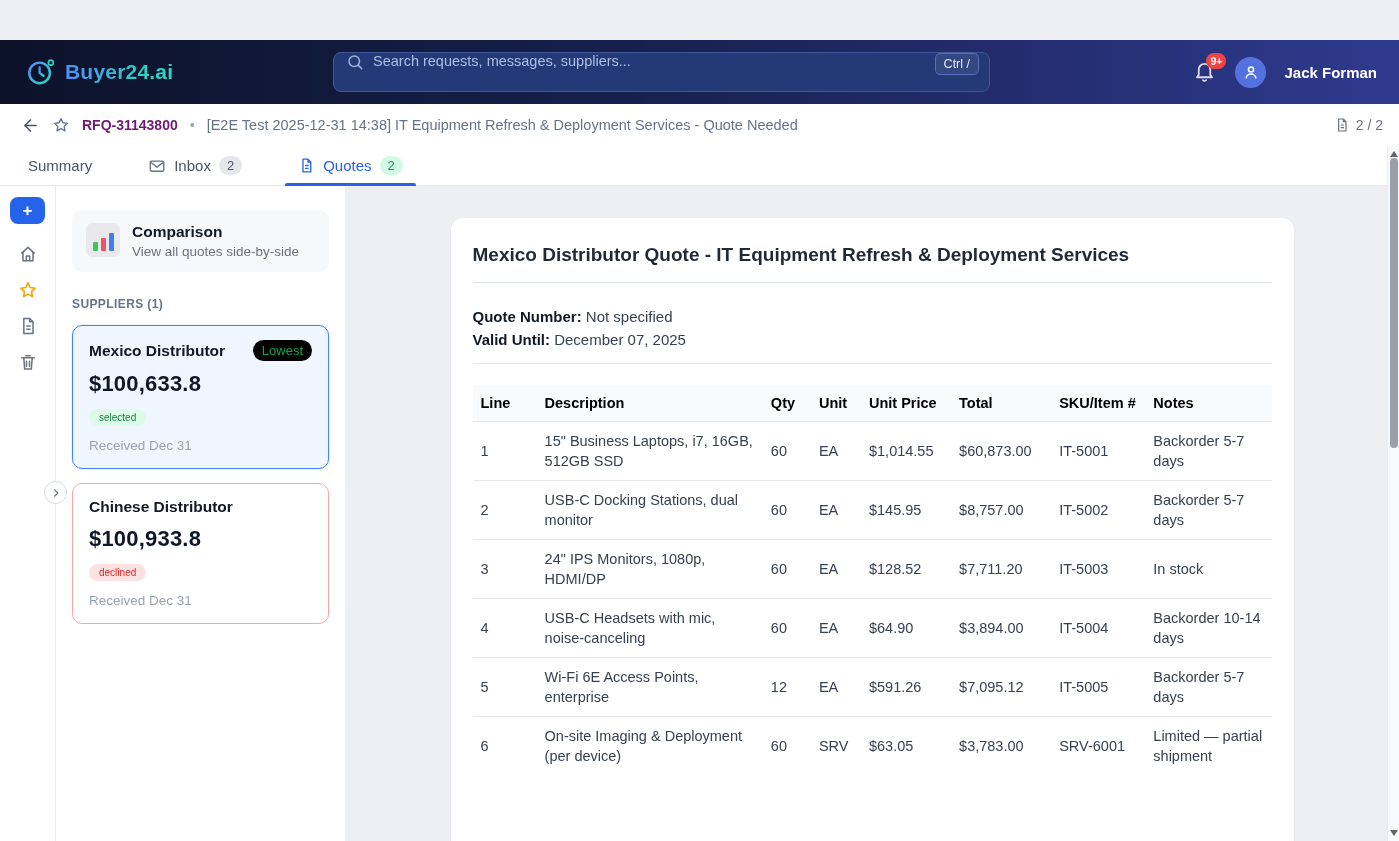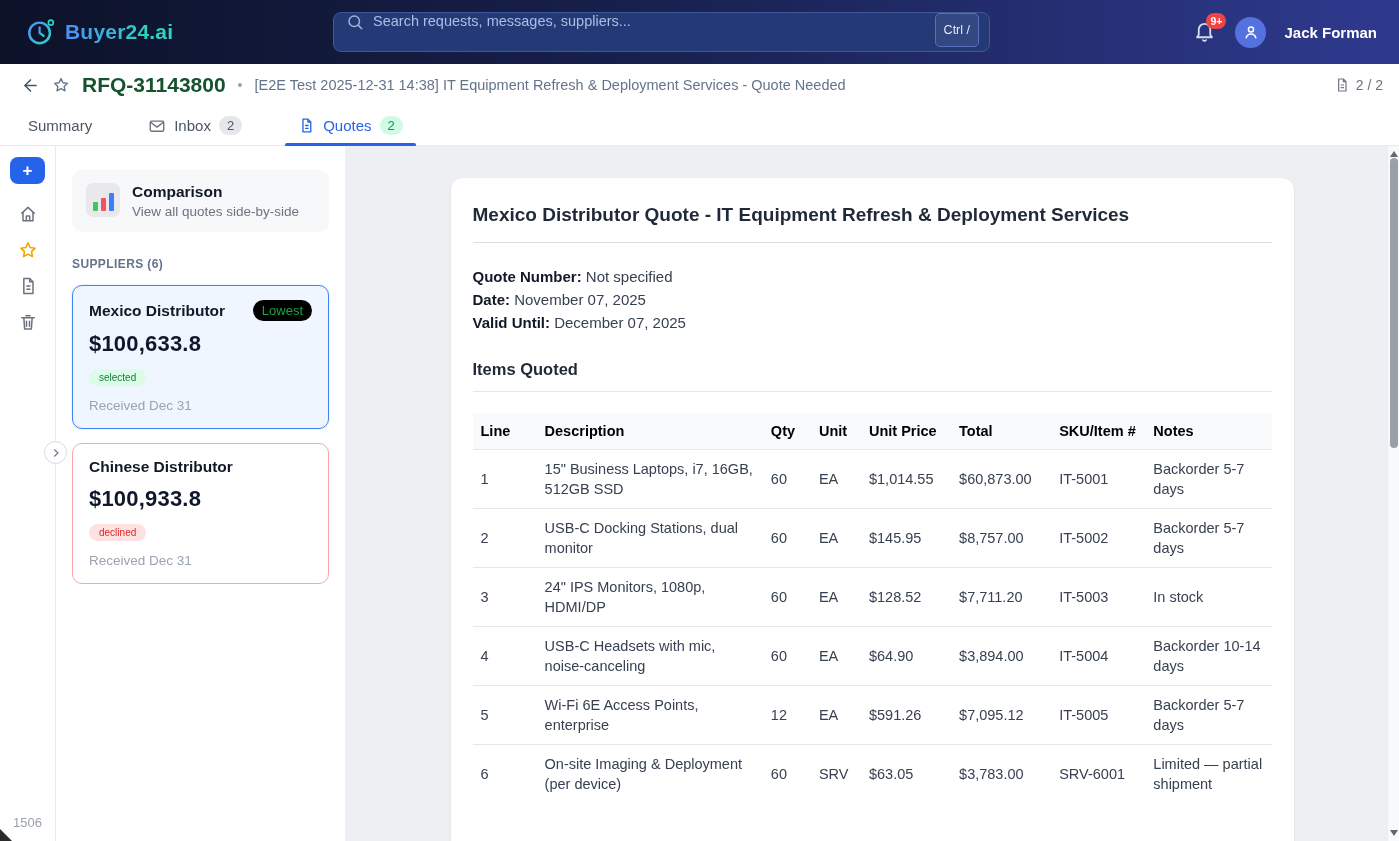--- a/index.html
+++ b/index.html
@@ -1,44 +1,44 @@
 <!DOCTYPE html>
 <html><head>
 <meta charset="utf-8">
 <style>
   * { margin:0; padding:0; box-sizing:border-box; }
   html,body { width:1399px; height:841px; overflow:hidden; background:#edeff3;
               font-family:"Liberation Sans", sans-serif; }
 
   
   .topnav { position:relative; height:64px;
-            background:linear-gradient(90deg,#0c1228 0%,#17204d 45%,#2f3a8f 100%); }
+            background:linear-gradient(90deg,#0c1228 0%,#17204d 45%,#2f3a8f 100%);margin-top:40px; }
   .logo { position:absolute; left:26px; top:0; height:64px; display:flex; align-items:center; gap:9px; }
   .brand { font-size:21px; font-weight:700; letter-spacing:.2px; }
   .brand .primary { background:linear-gradient(90deg,#4f8ef7,#2dd4bf);
                     -webkit-background-clip:text; background-clip:text; color:transparent; }
   .brand .suffix { color:#2dd4bf; }
   .searchbox { position:absolute; left:333px; top:12px; width:657px; height:40px;
                background:#243a77; border:1px solid #41569b; border-radius:8px;
                display:flex; align-items:flex-start; padding:0 10px 0 12px; }
   .searchbox .ph { color:#aebde6; font-size:14.5px; margin-left:9px; }
   .kbd-chip { margin-left:auto; border:1px solid #5b6fc0; background:rgba(255,255,255,.07);
-              color:#e3e9fb; font-size:12.5px; padding:9px 8px; border-radius:5px; }
+              color:#e3e9fb; font-size:12.5px; padding:3px 8px; border-radius:5px; }
   .nav-right { position:absolute; right:22px; top:0; height:64px; display:flex; align-items:center; gap:18px; }
   .bell-wrap { position:relative; width:24px; height:24px; }
   .notif-badge { position:absolute; top:-7px; right:-9px; background:#ef4444; color:#fff;
                  font-size:10.5px; font-weight:700; border-radius:999px; padding:2px 4px; min-width:18px;
                  text-align:center; }
   .avatar { width:31px; height:31px; border-radius:50%; background:#5471e0;
             display:flex; align-items:center; justify-content:center; }
   .username { color:#fff; font-size:15px; font-weight:700; }
 
   
   .crumbbar { height:42px; background:#fff; display:flex; align-items:center; gap:12px; padding-left:21px; }
-  .rfq-id { font-size:21px; font-weight:700; color:#14532d; }
+  .rfq-id { font-size:14px; font-weight:700; color:#701a75; }
   .crumb-dot { color:#94a3b8; font-size:14px; }
   .crumb-title { font-size:14.5px; color:#64748b; }
   .pager { margin-left:auto; margin-right:16px; display:flex; align-items:center; gap:6px;
            color:#6b7280; font-size:14px; }
 
   
   .tabbar { height:40px; background:#fff; border-bottom:1px solid #e7eaee;
             display:flex; align-items:stretch; gap:56px; padding-left:28px; }
   .tab { position:relative; display:flex; align-items:center; gap:8px; font-size:15px; color:#4b5563; cursor:default; }
   .tab .badge { font-size:13px; border-radius:999px; padding:2px 8px; background:#e5e7eb; color:#4b5563; }
@@ -262,21 +262,21 @@
         <i style="height:9px;background:#40c463;"></i>
         <i style="height:13px;background:#ef5466;"></i>
         <i style="height:18px;background:#3f7df6;"></i>
       </span>
       <span>
         <div class="cmp-title">Comparison</div>
         <div class="cmp-sub">View all quotes side-by-side</div>
       </span>
     </div>
 
-    <div class="sect-label">SUPPLIERS (6)</div>
+    <div class="sect-label">SUPPLIERS (1)</div>
 
     <div class="sup-card selected">
       <div class="sup-head">
         <span class="sup-name">Mexico Distributor</span>
         <span class="tag-lowest">Lowest</span>
       </div>
       <div class="sup-price">$100,633.8</div>
       <span class="status-badge green">selected</span>
       <div class="sup-received">Received Dec 31</div>
     </div>
@@ -301,30 +301,25 @@
     <article class="quote-card">
       <h1 class="quote-title">Mexico Distributor Quote - IT Equipment Refresh &amp; Deployment Services</h1>
       <div class="rule"></div>
 
       <div class="fields">
         <div class="field">
           <b>Quote Number:</b>
           <span>Not specified</span>
         </div>
         <div class="field">
-          <b>Date:</b>
-          <span>November 07, 2025</span>
-        </div>
-        <div class="field">
           <b>Valid Until:</b>
           <span>December 07, 2025</span>
         </div>
       </div>
 
-      <h2 class="items-heading">Items Quoted</h2>
       <div class="rule2"></div>
 
 
       <table class="items">
         <colgroup>
           <col style="width:64px">
             <col style="width:226px">
             <col style="width:48px">
             <col style="width:50px">
           <col style="width:90px">

